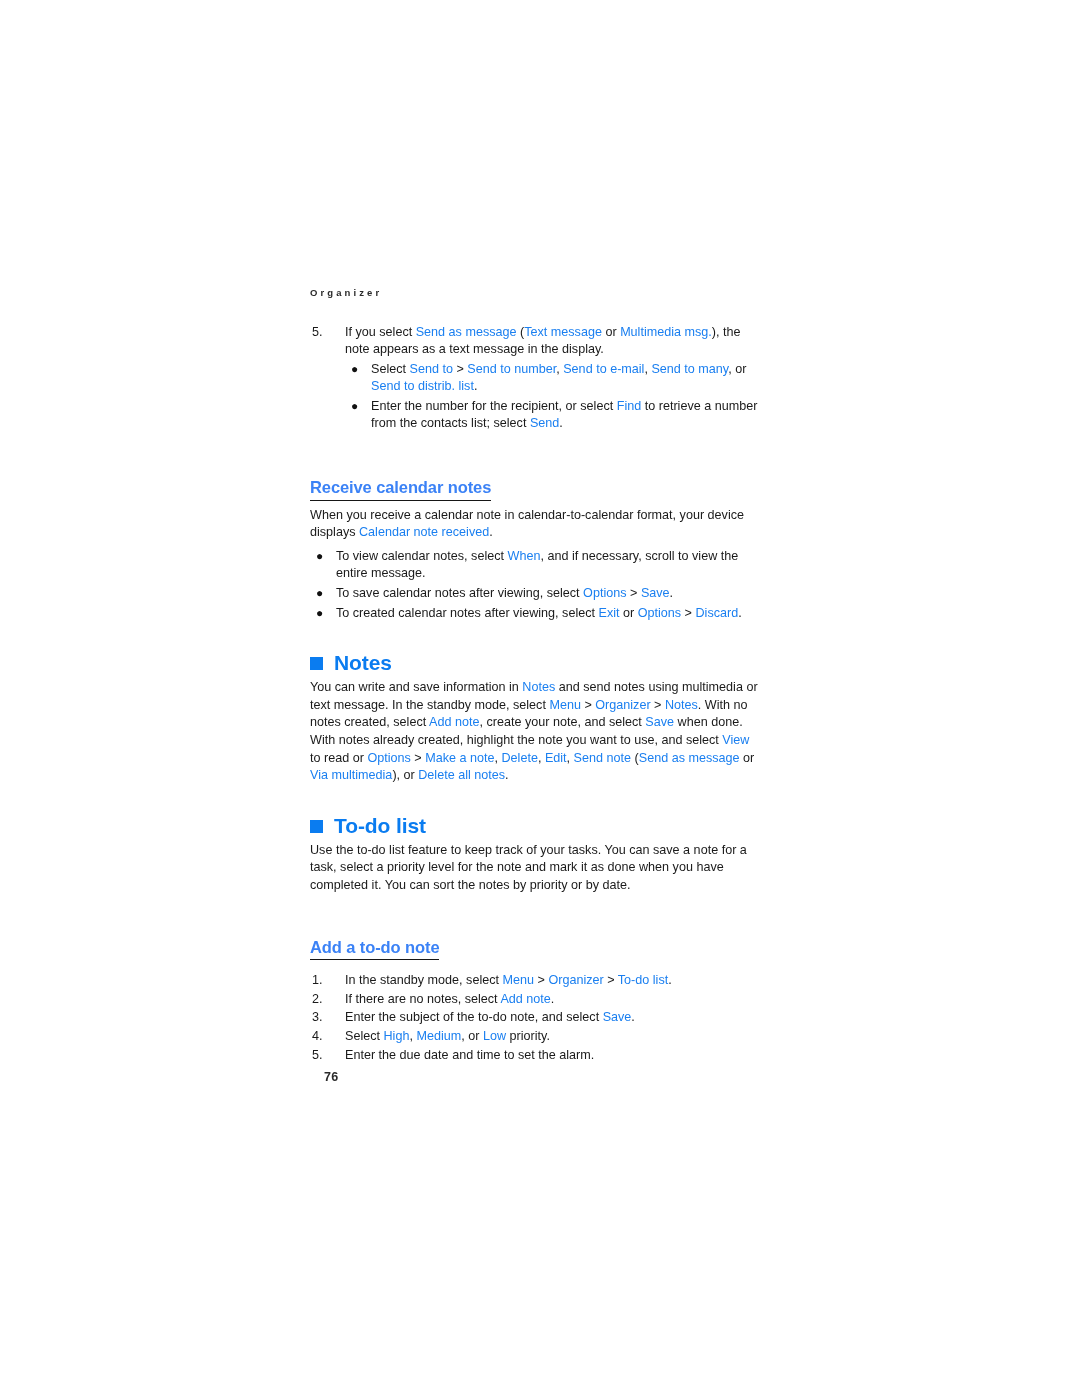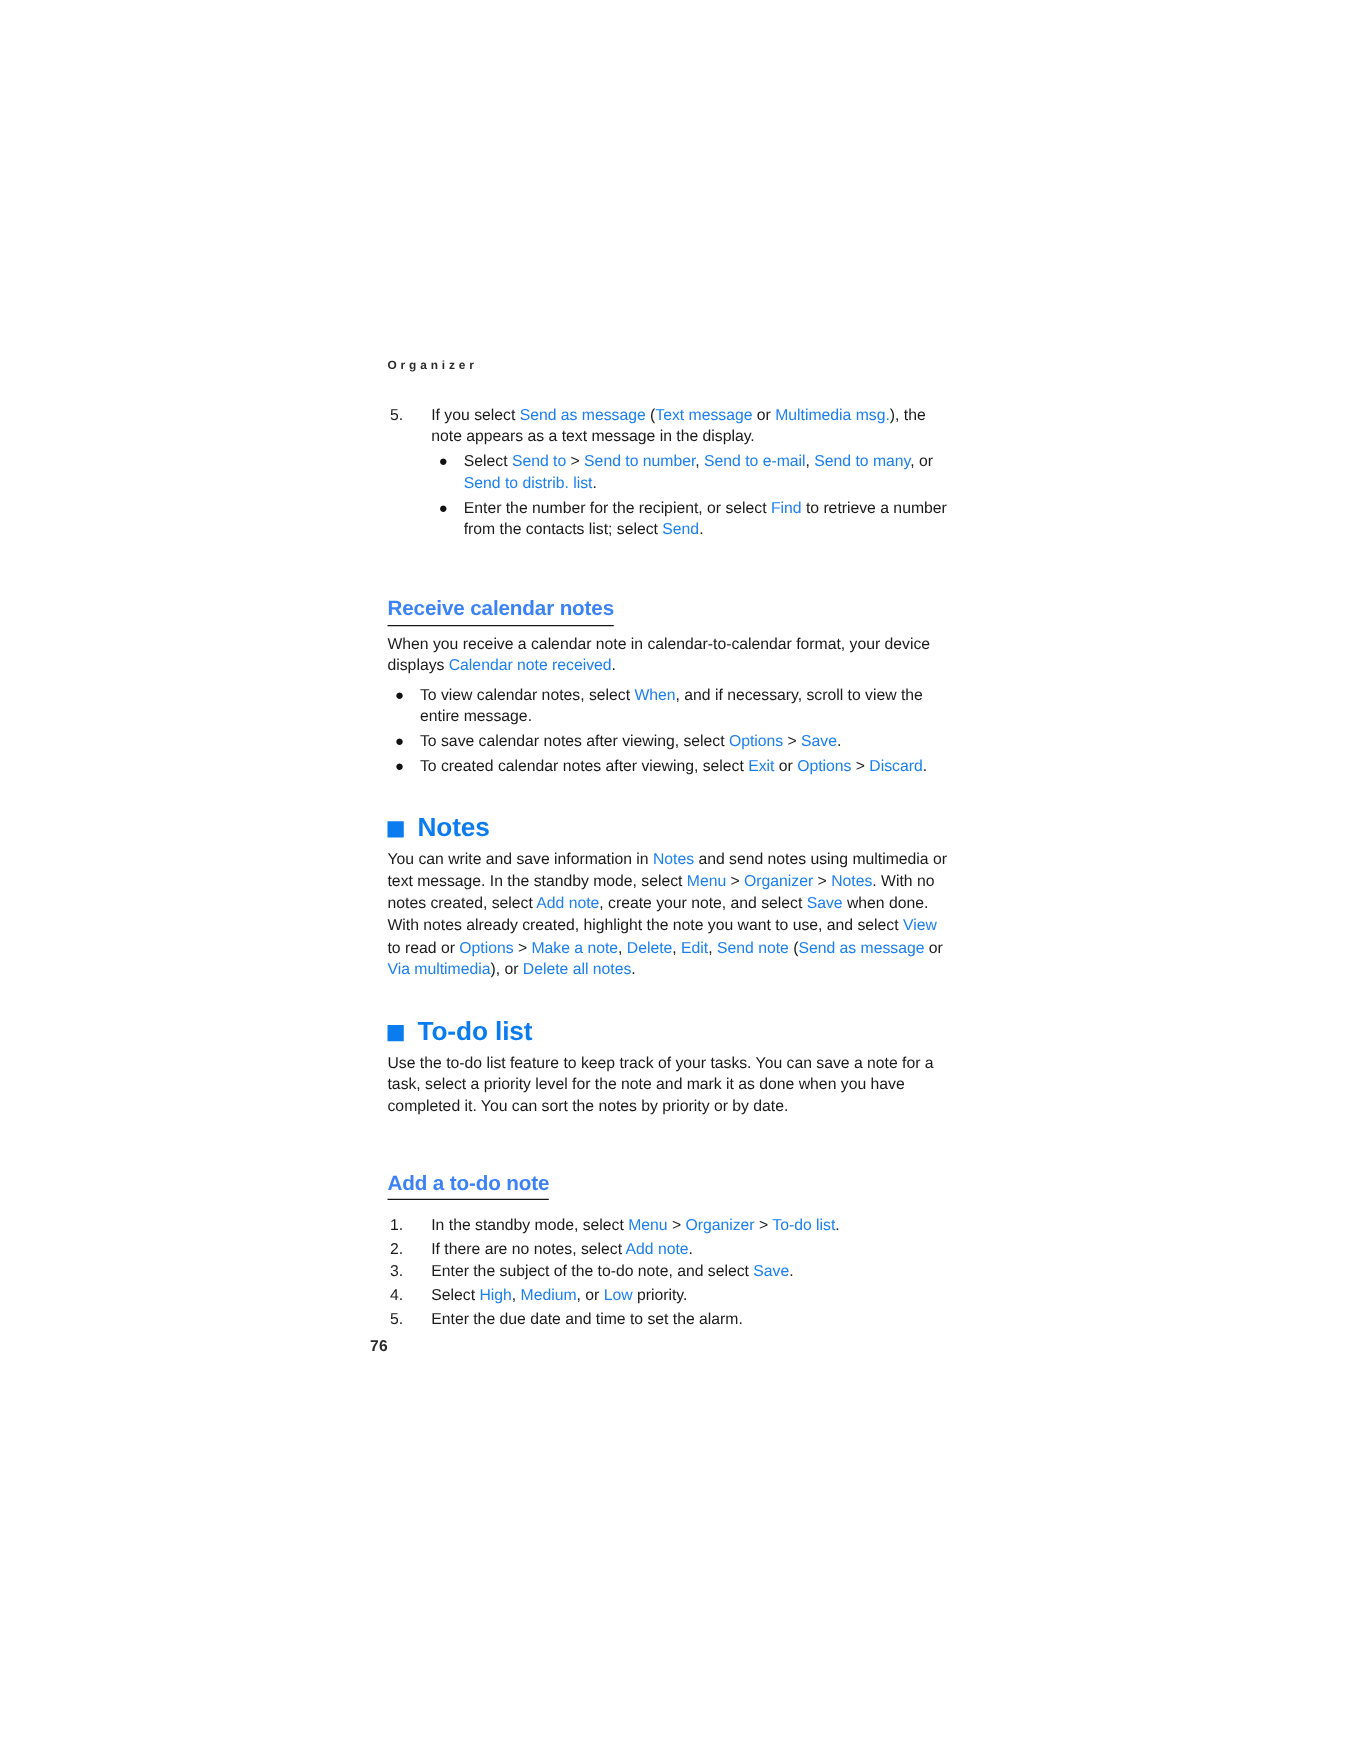--- a/index.html
+++ b/index.html
@@ -120,21 +120,21 @@
     line-height: 17.6px;
     margin: 5px 0 0 35px;
   }
   a.uilink, .uilink {
     color: #1a7ff0;
     text-decoration: none;
     text-align: center;
   }
   .folio {
     position: absolute;
-    left: 296px;
+    left: 324px;
     top: 1070px;
     font-size: 12.5px;
     font-weight: 600;
     color: #2a2a2a;
     letter-spacing: 0.2px;
   }
 </style>
 </head>
 <body>
 

